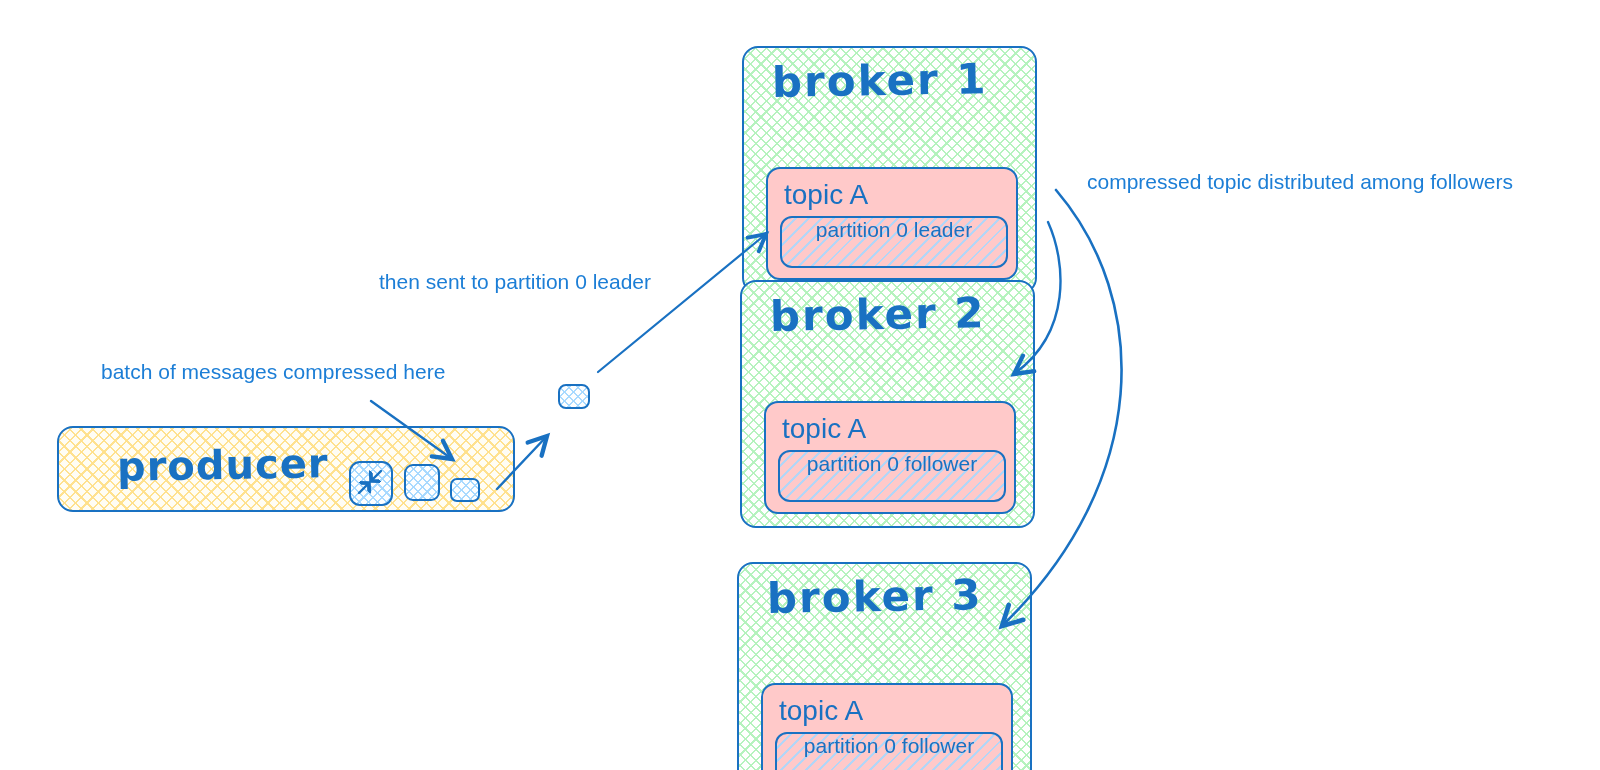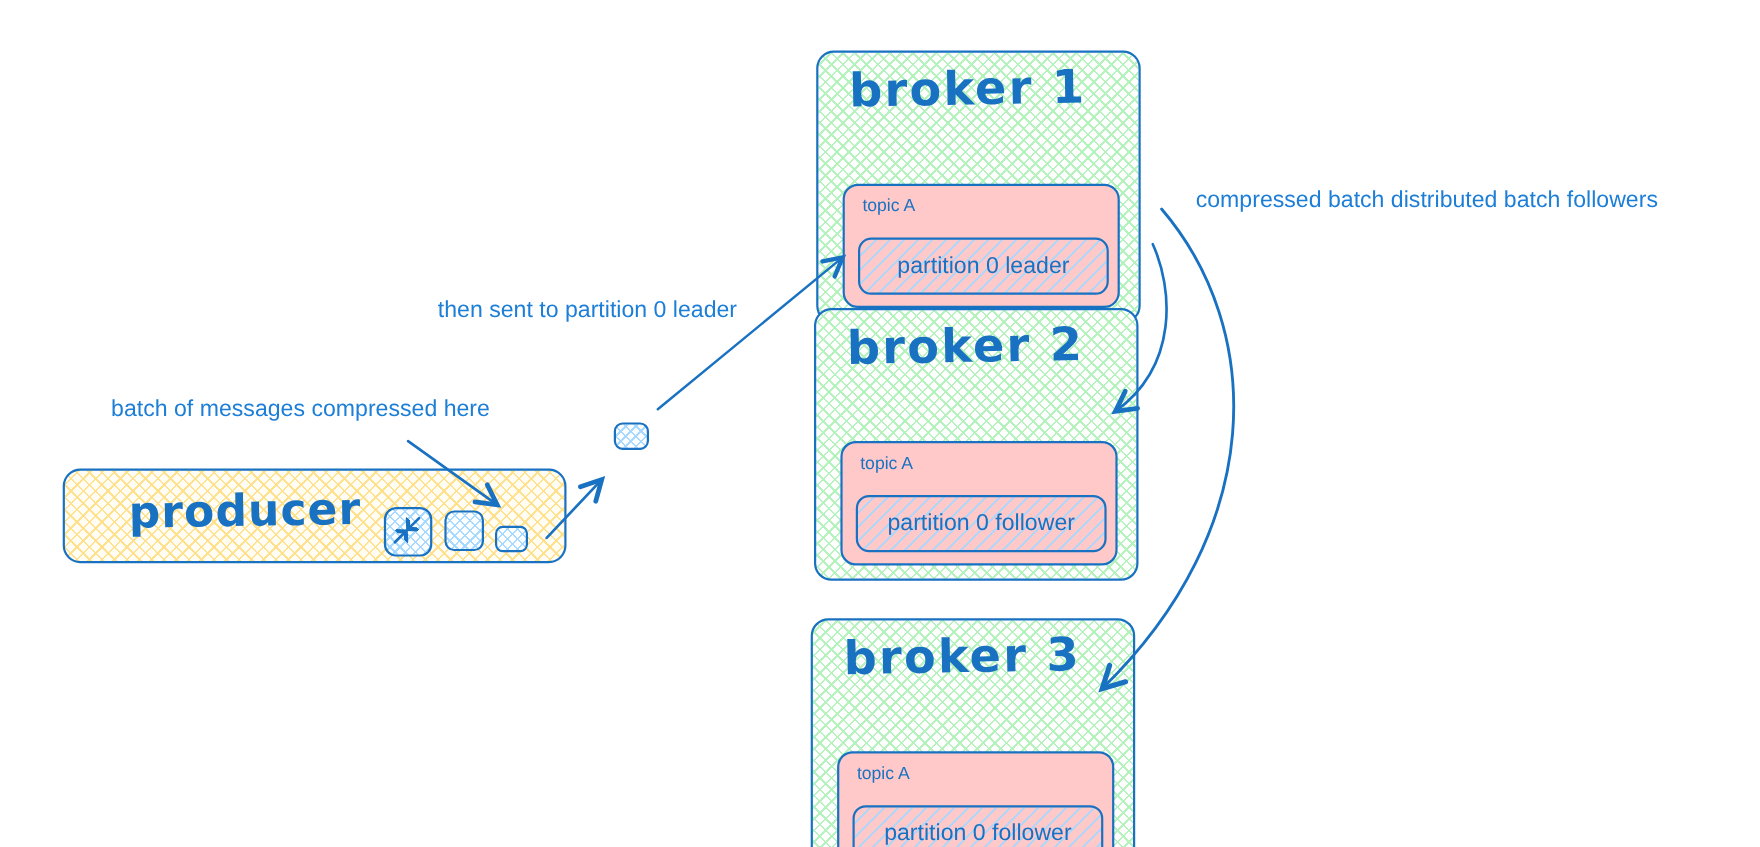--- a/index.html
+++ b/index.html
@@ -99,48 +99,48 @@
     position: absolute;
     left: 22px; bottom: 12px;
     width: 252px; height: 113px;
     background: #ffc9c9;
     border: 2px solid #1971c2;
     border-radius: 14px;
   }
   .topic-label {
     position: absolute;
     left: 16px; top: 10px;
-    font-size: 16px;
+    font-size: 28px;
     color: #1971c2;
   }
   .partition-box {
     position: absolute;
     left: 12px; bottom: 10px;
     width: 228px; height: 52px;
     border: 2px solid #1971c2;
     border-radius: 12px;
     display: flex;
-    align-items: center;
+    align-items: flex-start;
     justify-content: center;
   }
   .partition-label {
     font-size: 21px;
     color: #1971c2;
     white-space: nowrap;
   }
 
   
   .note {
     position: absolute;
     font-size: 21px;
     color: #1c7ed6;
     white-space: nowrap;
   }
   .note-batch       { left: 101px;  top: 360px; }
-  .note-sent        { left: 398px;  top: 270px; text-align: right; }
+  .note-sent        { left: 379px;  top: 270px; text-align: right; }
   .note-distributed { left: 1087px; top: 170px; }
 
   .arrows-overlay {
     position: absolute;
     left: 0; top: 0;
     pointer-events: none;
     z-index: 5;
   }
 </style>
 </head>
@@ -192,21 +192,21 @@
     <div class="topic-box">
       <div class="topic-label">topic A</div>
       <div class="partition-box hatch-pink-diag">
         <span class="partition-label">partition 0 follower</span>
       </div>
     </div>
   </div>
 
   <div class="note note-batch">batch of messages compressed here</div>
   <div class="note note-sent">then sent to partition 0 leader</div>
-  <div class="note note-distributed">compressed batch distributed batch followers</div>
+  <div class="note note-distributed">compressed topic distributed among followers</div>
 
   <svg class="arrows-overlay" width="1600" height="770" viewBox="0 0 1600 770">
     <defs>
       <marker id="ah" markerWidth="14" markerHeight="14" refX="8.5" refY="5" orient="auto">
         <path d="M 1 1 L 8.5 5 L 1 9" fill="none" stroke="#1971c2" stroke-width="1.8" stroke-linecap="round"></path>
       </marker>
     </defs>
     <line x1="371" y1="401" x2="452" y2="459" stroke="#1971c2" stroke-width="2.4" stroke-linecap="round" marker-end="url(#ah)"></line>
     <line x1="497" y1="489" x2="547" y2="436" stroke="#1971c2" stroke-width="2.4" stroke-linecap="round" marker-end="url(#ah)"></line>
     <line x1="598" y1="372" x2="766" y2="234" stroke="#1971c2" stroke-width="2.2" stroke-linecap="round" marker-end="url(#ah)"></line>

